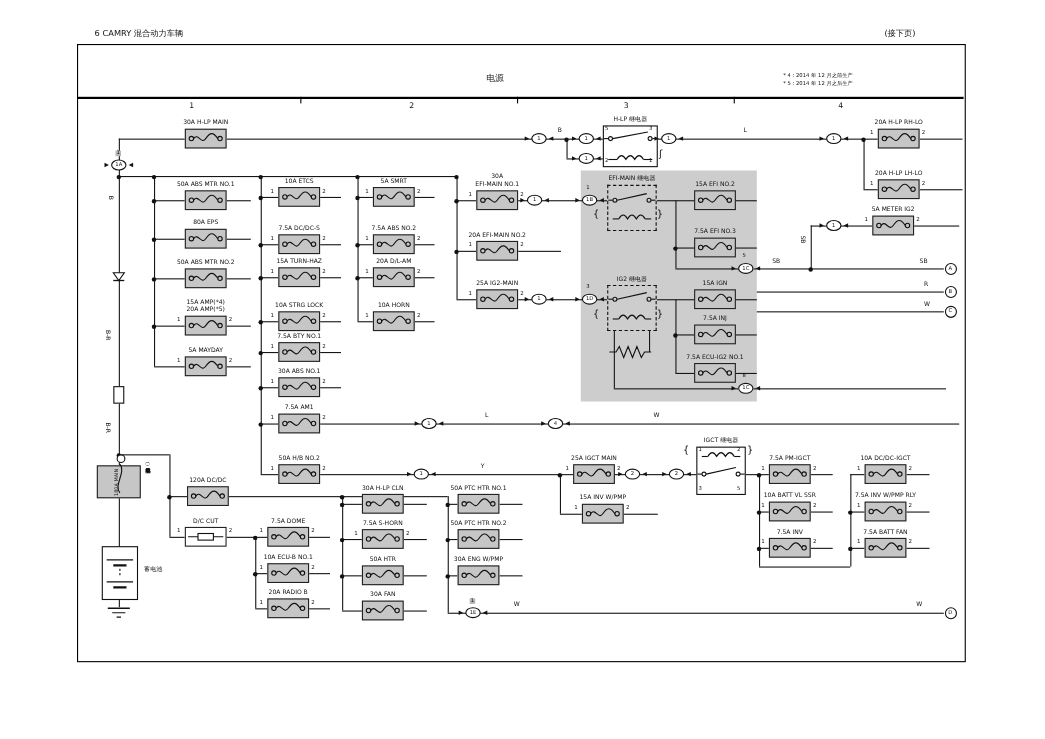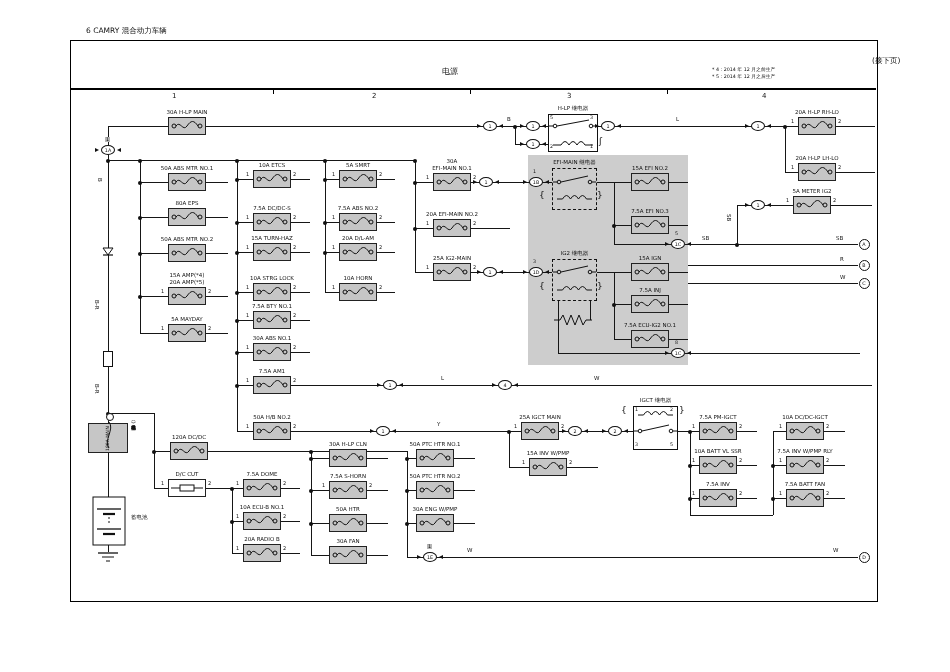--- a/index.html
+++ b/index.html
@@ -1,21 +1,21 @@
 <!DOCTYPE html>
 <html><head>
 <meta charset="utf-8">
 <style>
   html,body{margin:0;padding:0;background:#fff;}
   .page{position:relative;width:950px;height:672px;background:#fff;overflow:hidden;
         font-family:"DejaVu Sans",sans-serif;color:#111;}
   .frame{position:absolute;left:70px;top:40px;width:806px;height:560px;border:1.5px solid #000;}
   .hdr{position:absolute;top:26px;font-size:7.5px;white-space:nowrap;}
   .hdr-left{left:86px;}
-  .hdr-right{left:872px;margin-top:30px;}
+  .hdr-right{left:804px;}
   .title{position:absolute;left:400px;top:66px;width:100px;text-align:center;font-size:8px;}
   .notes{position:absolute;left:712px;top:66px;font-size:4.8px;line-height:7px;white-space:nowrap;}
   .toprule{position:absolute;left:70px;top:88px;width:806px;height:1.5px;background:#000;}
   .tick{position:absolute;width:1px;height:6px;background:#000;top:88px;}
   .colnum{position:absolute;top:92px;font-size:7px;}
   .panel{position:absolute;left:528px;top:155px;width:160px;height:210px;background:#cdcdcd;}
   .wire-h{position:absolute;height:1px;background:#161616;}
   .wire-v{position:absolute;width:1px;background:#161616;}
   .dot{position:absolute;width:4px;height:4px;border-radius:50%;background:#111;}
   .fuse{position:absolute;width:38px;height:18px;background:#c6c6c6;border:1px solid #222;box-sizing:border-box;}

